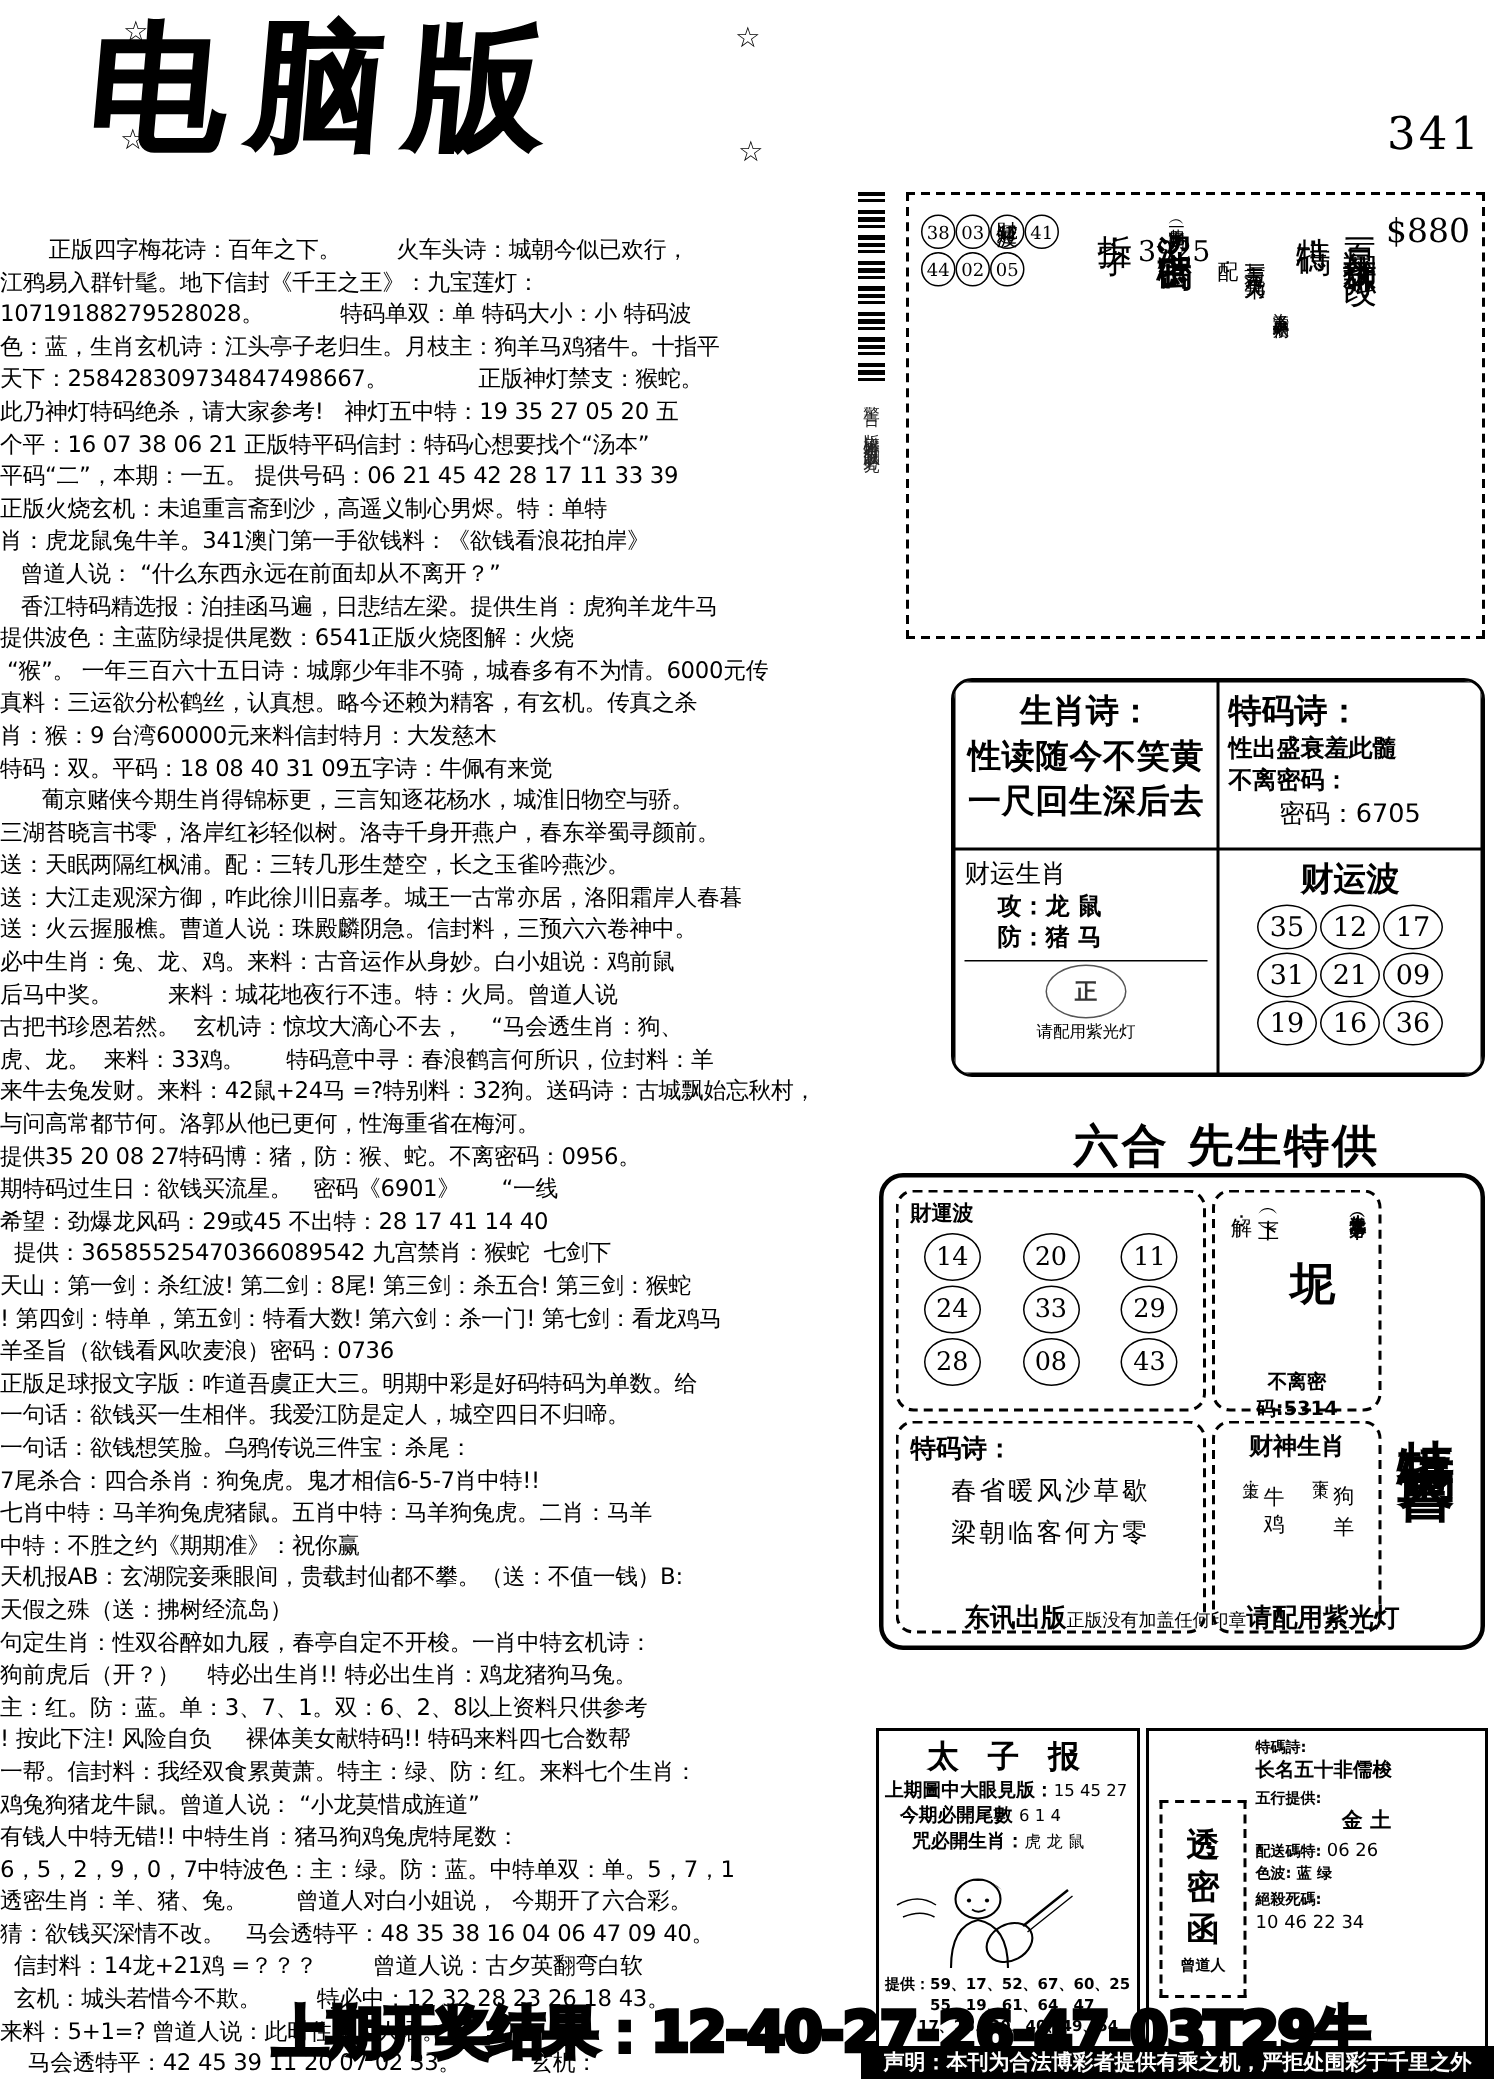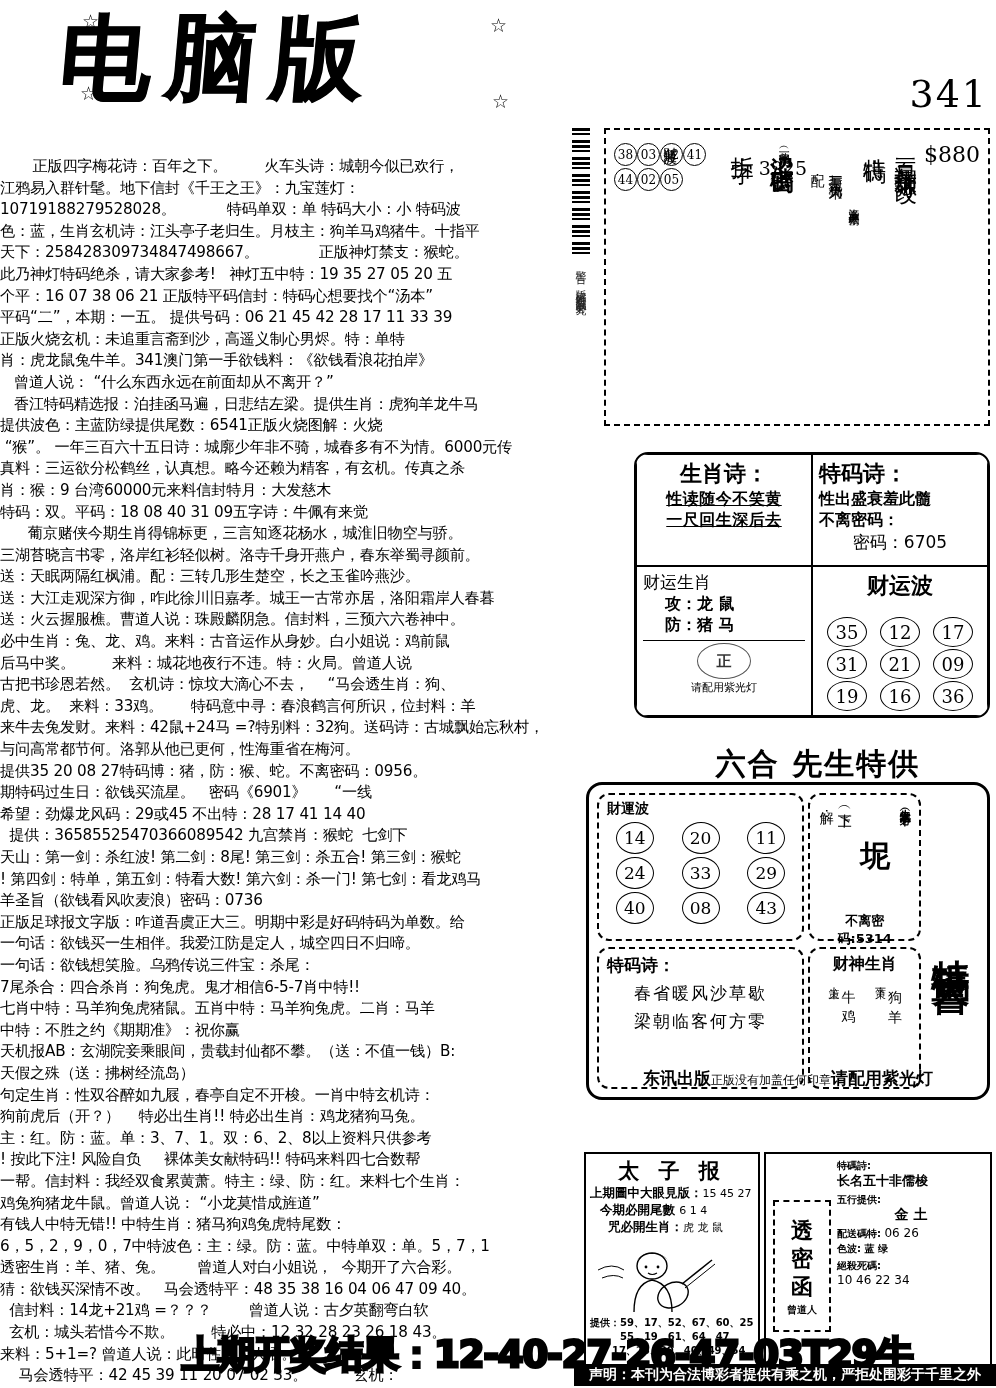--- a/index.html
+++ b/index.html
@@ -24,21 +24,21 @@
   }
   .star{position:absolute;font-size:19px;line-height:1;}
   #star-tl{left:22px;top:6px;}
   #star-tr{left:430px;top:10px;}
   #star-bl{left:20px;top:78px;}
   #star-br{left:432px;top:86px;}
 
   #issue-number{
     position:absolute;right:8px;top:72px;
     font-family:"DejaVu Serif","Liberation Serif",serif;
-    font-size:38px;letter-spacing:2px;
+    font-size:30px;letter-spacing:2px;
   }
 
   
   #left-column{
     position:absolute;left:0;top:156px;width:620px;
     font-family:"DejaVu Sans","Liberation Sans",sans-serif;
     font-size:15.2px;
     line-height:21.6px;
     letter-spacing:-0.2px;
     white-space:pre-wrap;
@@ -83,25 +83,25 @@
 
   
   #mid-box{
     position:absolute;left:634px;top:452px;width:356px;height:266px;
     border:2px solid #000;border-radius:14px;box-sizing:border-box;
     display:grid;grid-template-columns:1fr 1fr;grid-template-rows:112px 1fr;
     overflow:hidden;
   }
   #mid-box > div{border:1px solid #000;box-sizing:border-box;padding:4px 6px;}
   .b-title{font-weight:bold;font-size:22px;}
-  .poemline{font-size:16px;font-weight:bold;text-align:center;letter-spacing:0.5px;text-decoration:underline;}
+  .poemline{font-size:22px;font-weight:bold;text-align:center;letter-spacing:0.5px;}
   #zodiac-cell{display:flex;flex-direction:column;}
   #lucky-cell{display:flex;flex-direction:column;}
   #fortune-wave-cell{display:flex;flex-direction:column;align-items:center;justify-content:flex-start;}
-  .wave-grid{display:grid;grid-template-columns:repeat(3,1fr);gap:2px 13px;margin-top:16px;}
+  .wave-grid{display:grid;grid-template-columns:repeat(3,1fr);gap:2px 2px;margin-top:2px;}
   .wave-ball{
     width:38px;height:28px;border:1.5px solid #000;border-radius:50%;
     display:flex;align-items:center;justify-content:center;
     font-family:"DejaVu Serif","Liberation Serif",serif;font-size:18px;
   }
   #seal-cell{display:flex;flex-direction:column;align-items:center;justify-content:center;}
   .seal{
     width:52px;height:34px;border-radius:50%;border:1.5px solid #555;
     display:flex;align-items:center;justify-content:center;font-weight:bold;font-size:15px;color:#333;
   }
@@ -303,21 +303,21 @@
     <div id="liuhe-left">
       <div class="sub-box" id="lh-wave">
         <div class="wl">財運波</div>
         <div class="wave3" id="lh-wave-grid">
             <div class="wball">14</div>
             <div class="wball">20</div>
             <div class="wball">11</div>
             <div class="wball">24</div>
             <div class="wball">33</div>
             <div class="wball">29</div>
-            <div class="wball">40</div>
+            <div class="wball">28</div>
             <div class="wball">08</div>
             <div class="wball">43</div>
           </div>
       </div>
       <div class="sub-box" id="lh-poem">
         <div class="t">特码诗：</div>
         <div class="l">春省暖风沙草歇</div>
         <div class="l">梁朝临客何方零</div>
       </div>
     </div>

